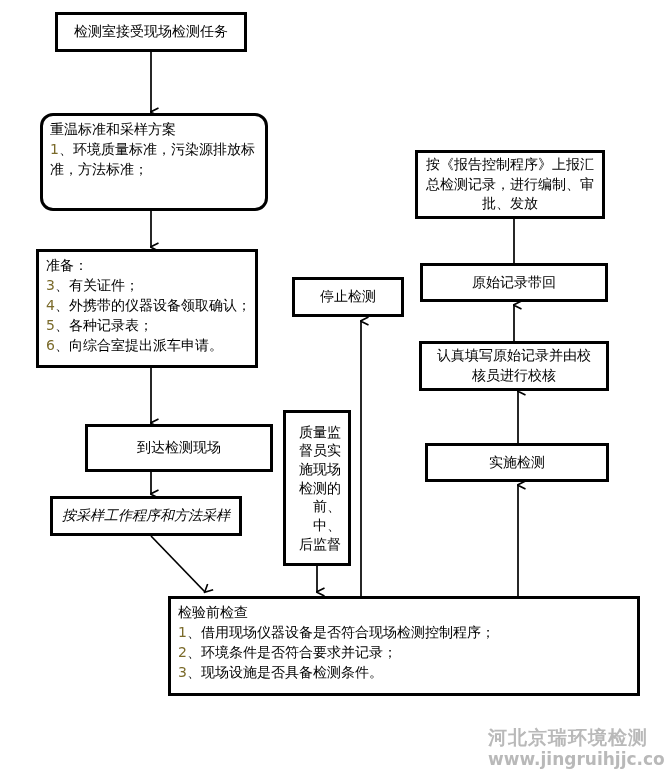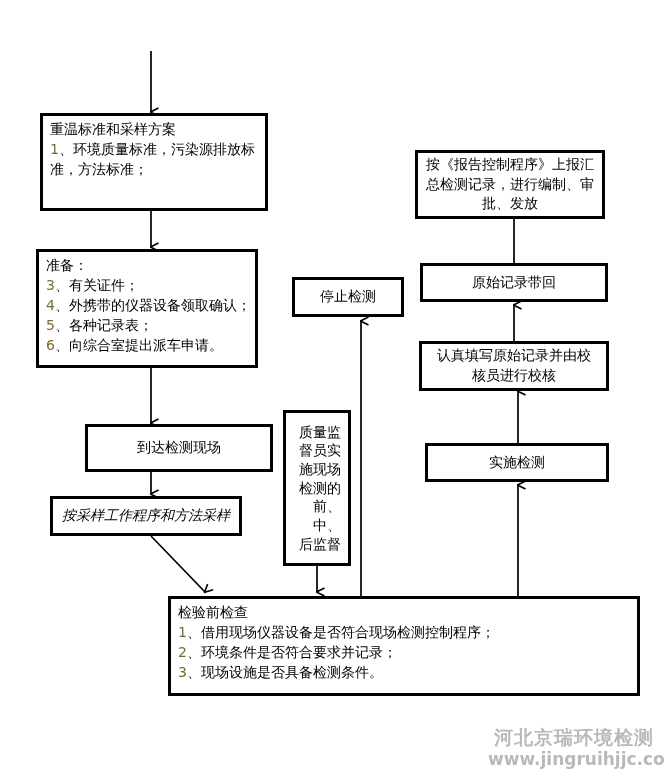--- a/index.html
+++ b/index.html
@@ -60,21 +60,20 @@
     line-height: 1.33;
   }
   .vline {
     display: block;
   }
   .watermark {
     position: absolute;
     left: 488px;
     top: 726px;
     width: 172px;
-    text-align: center;
     color: #b9b9b9;
     pointer-events: none;
     user-select: none;
   }
   .wm-cn {
     font-size: 19px;
     letter-spacing: 1px;
     font-weight: bold;
     line-height: 1.2;
   }
@@ -116,22 +115,25 @@
 
     <line x1="518" y1="597" x2="518" y2="485" stroke="#000000" stroke-width="1.7" marker-end="url(#arrowup)"></line>
 
     <line x1="518" y1="443" x2="518" y2="391" stroke="#000000" stroke-width="1.7" marker-end="url(#arrowup)"></line>
 
     <line x1="514" y1="341" x2="514" y2="305" stroke="#000000" stroke-width="1.7" marker-end="url(#arrowup)"></line>
 
     <line x1="514" y1="263" x2="514" y2="213" stroke="#000000" stroke-width="1.7" marker-end="url(#arrowup)"></line>
   </svg>
 
-
-  <div class="node-box" style="left:40px; top:113px; width:228px; height:98px;">
+  <div class="node-box center-node" style="left:55px; top:12px; width:192px; height:40px;">
+    <div class="pad">检测室接受现场检测任务</div>
+  </div>
+
+  <div class="node-box" style="left:40px; top:113px; width:228px; height:98px;border-radius:13px;">
     <div class="pad">
       <div>重温标准和采样方案</div>
       <div class="listline">
         <span class="num">1</span><span>、环境质量标准，污染源排放标</span>
       </div>
       <div class="listline">
         <span class="num"></span><span>准，方法标准；</span>
       </div>
     </div>
   </div>

